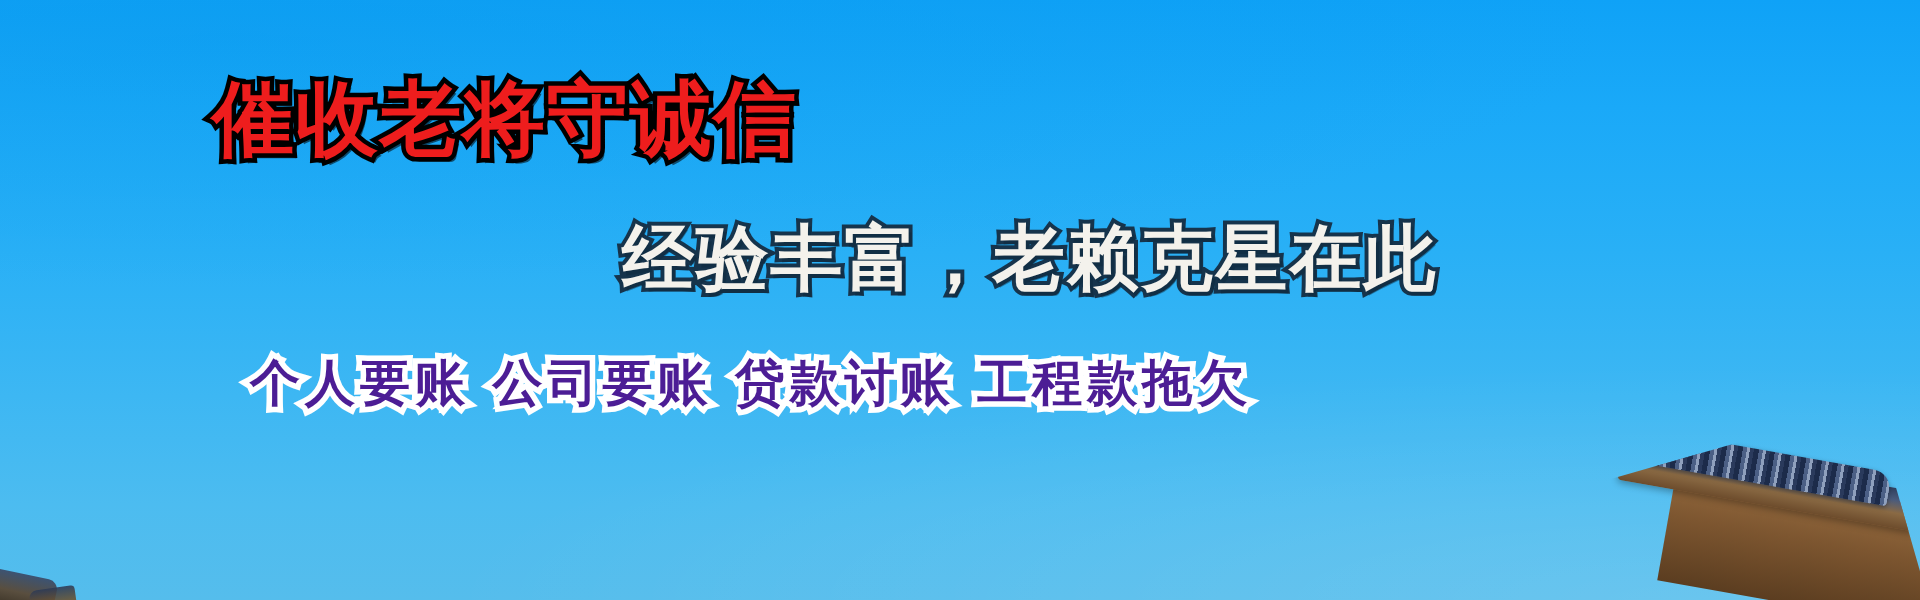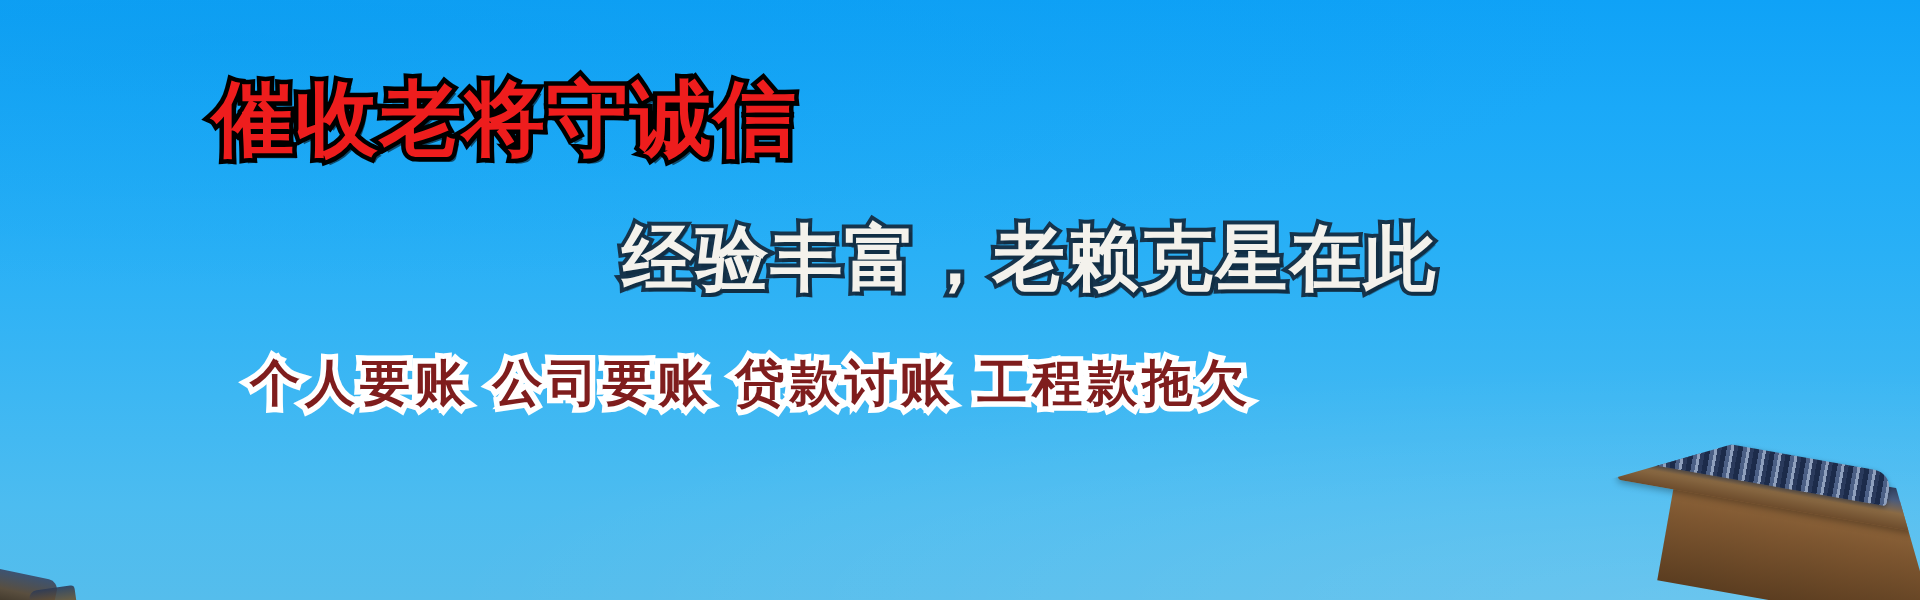--- a/index.html
+++ b/index.html
@@ -150,21 +150,21 @@
     letter-spacing: 0.03em;
     text-shadow: 3px 4px 0 rgba(10,40,60,0.45);
   }
 
   
   .services {
     left: 250px;
     top: 358px;
     font-size: 50px;
     line-height: 1;
-    color: #7f1d1d;
+    color: #4c1d95;
     -webkit-text-stroke: 11px #ffffff;
     paint-order: stroke fill;
     letter-spacing: 0.10em;
     text-shadow: 2px 3px 0 rgba(255,255,255,0.75);
   }
 </style>
 </head>
 <body>
 
 <div id="banner">

